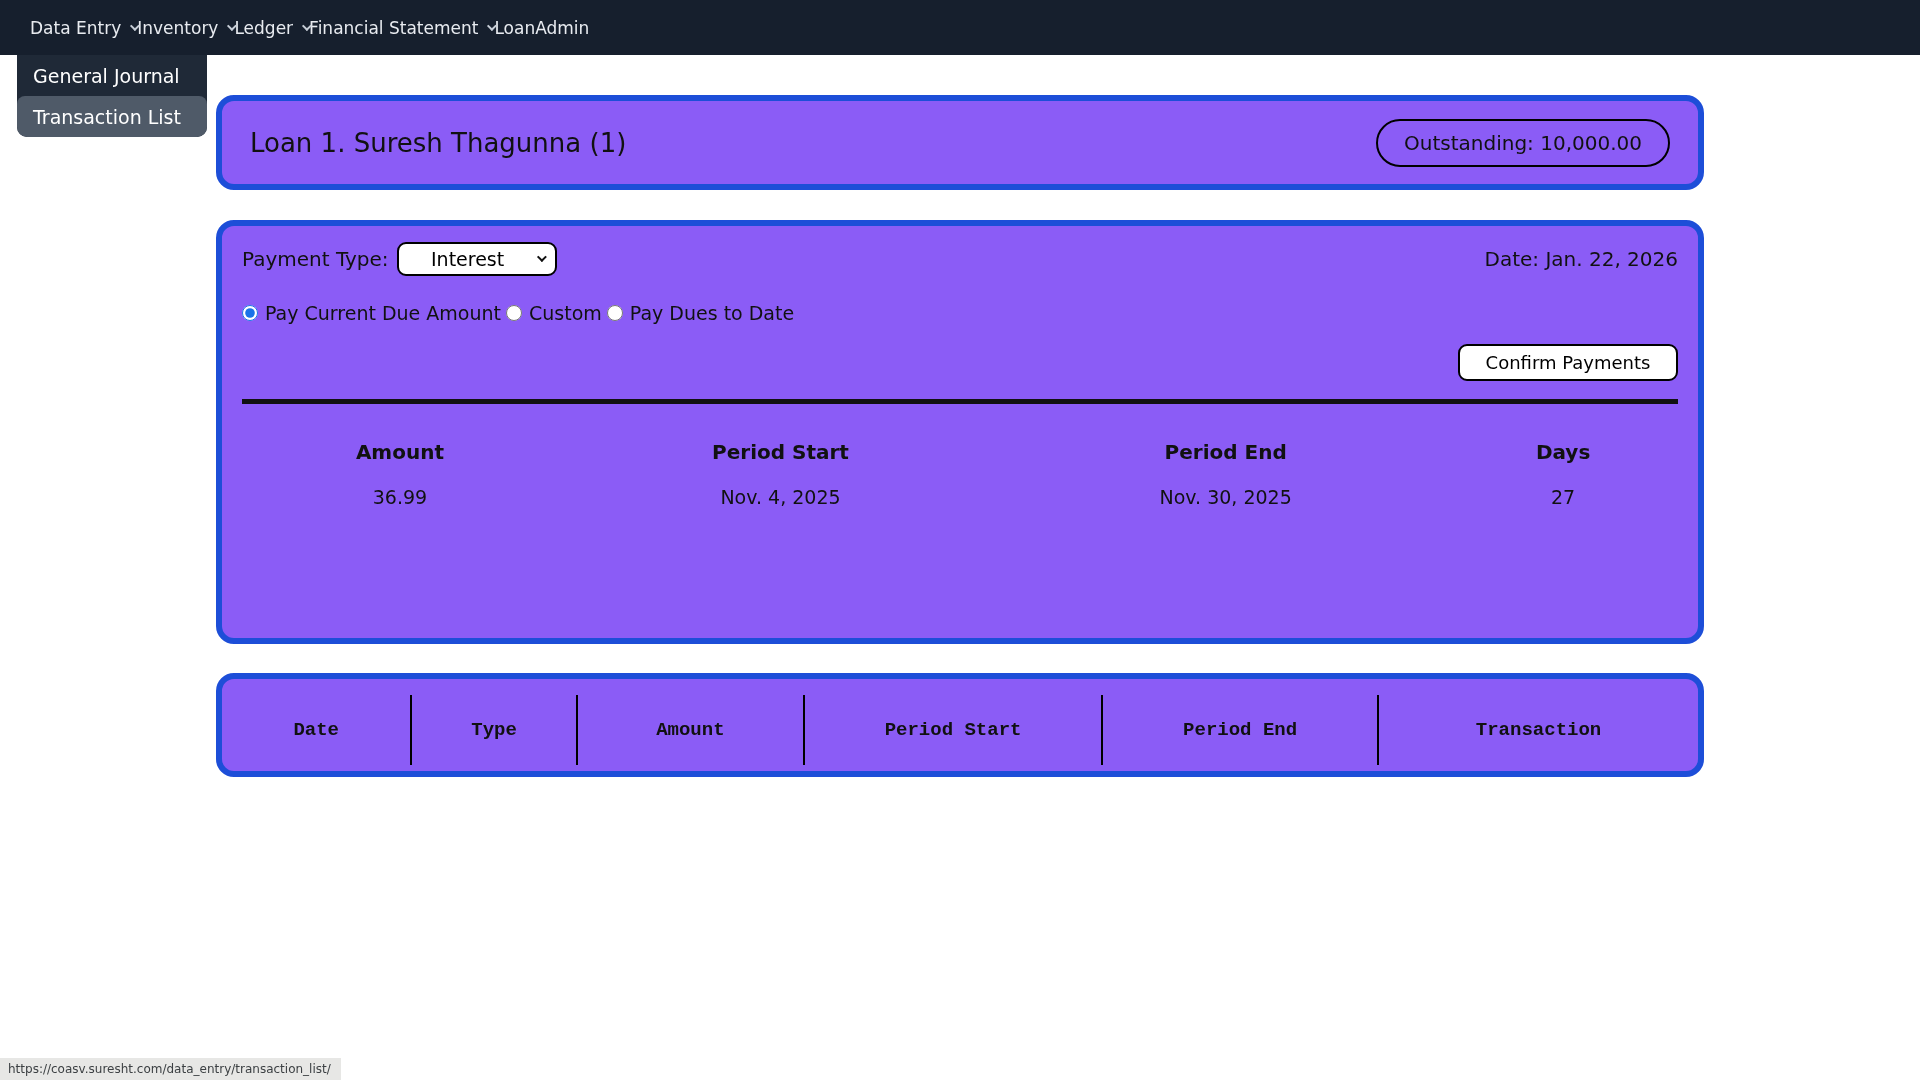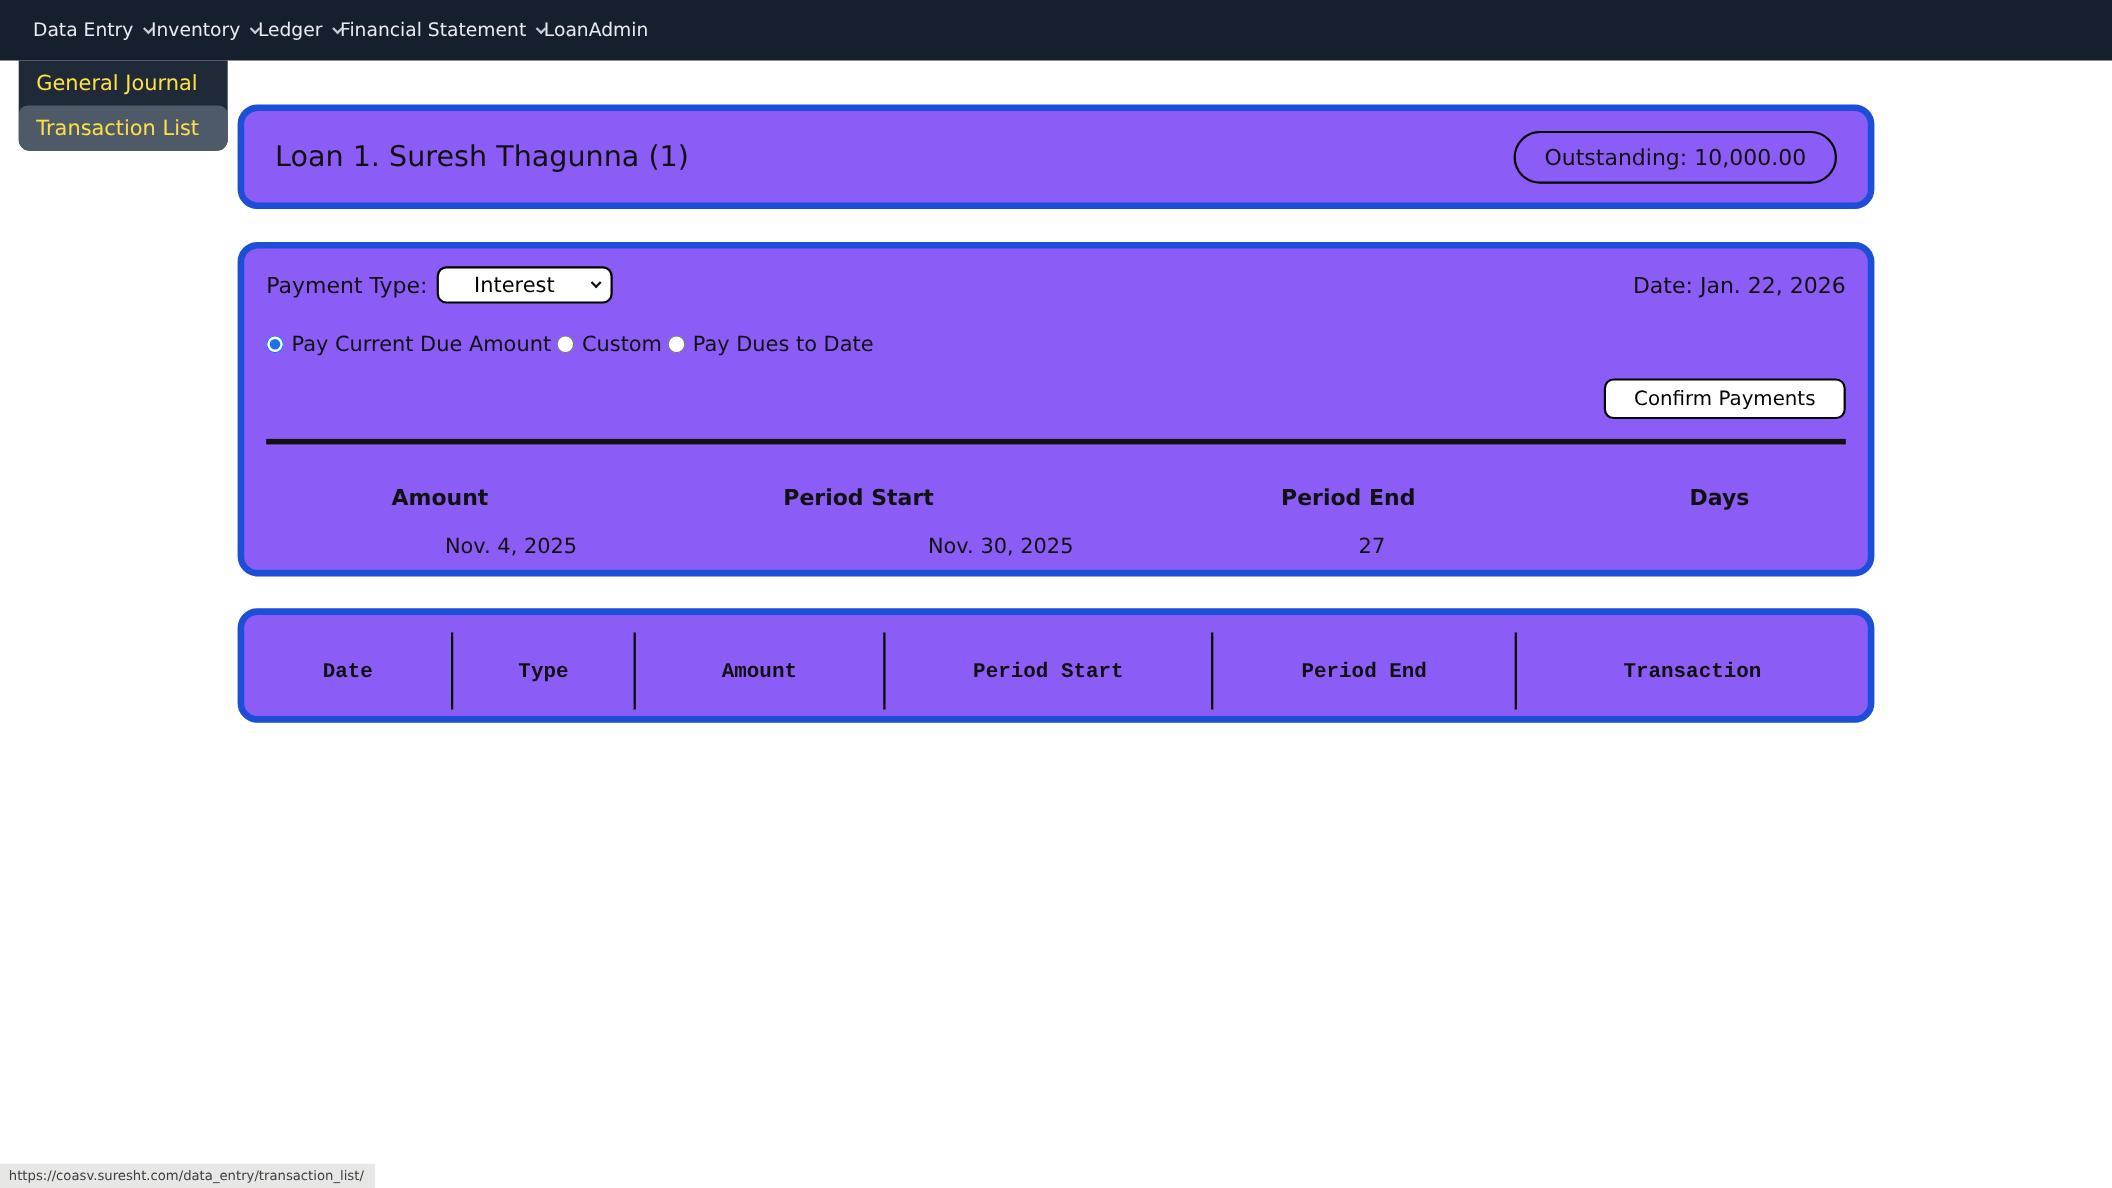--- a/index.html
+++ b/index.html
@@ -46,21 +46,21 @@
     background: #1f2937;
     border-radius: 0 0 10px 10px;
     overflow: hidden;
     z-index: 20;
   }
   .dd-item {
     height: 41px;
     display: flex;
     align-items: center;
     padding-left: 16px;
-    color: #fde047;
+    color: #ffffff;
     font-size: 19px;
     cursor: pointer;
     white-space: nowrap;
   }
   .dd-item.hovered {
     background: #4f5a68;
     border-radius: 8px;
   }
 
   
@@ -84,21 +84,21 @@
   .badge {
     border: 2px solid #000;
     border-radius: 24px;
     padding: 10px 26px;
     font-size: 20px;
     white-space: nowrap;
   }
 
   .payment-panel {
     padding: 16px 20px 0 20px;
-    height: 304px;
+    height: 424px;
     margin-bottom: 29px;
   }
   .pt-row {
     display: flex;
     align-items: center;
     justify-content: space-between;
   }
   .pt-left { display: flex; align-items: center; gap: 8px; }
   .pt-label { font-size: 20px; }
   .select-wrap { position: relative; display: inline-block; }
@@ -261,20 +261,21 @@
     <hr class="thick-hr">
 
     <div class="due-table">
       <div class="due-row due-head">
         <div class="due-cell c0">Amount</div>
         <div class="due-cell c1">Period Start</div>
         <div class="due-cell c2">Period End</div>
         <div class="due-cell c3">Days</div>
       </div>
       <div class="due-row due-body">
+        <div class="due-cell c0">36.99</div>
         <div class="due-cell c1">Nov. 4, 2025</div>
         <div class="due-cell c2">Nov. 30, 2025</div>
         <div class="due-cell c3">27</div>
       </div>
     </div>
   </section>
 
   <section class="panel txn-panel">
     <div class="txn-head">
       <div class="txn-cell c0 divider">Date</div>

